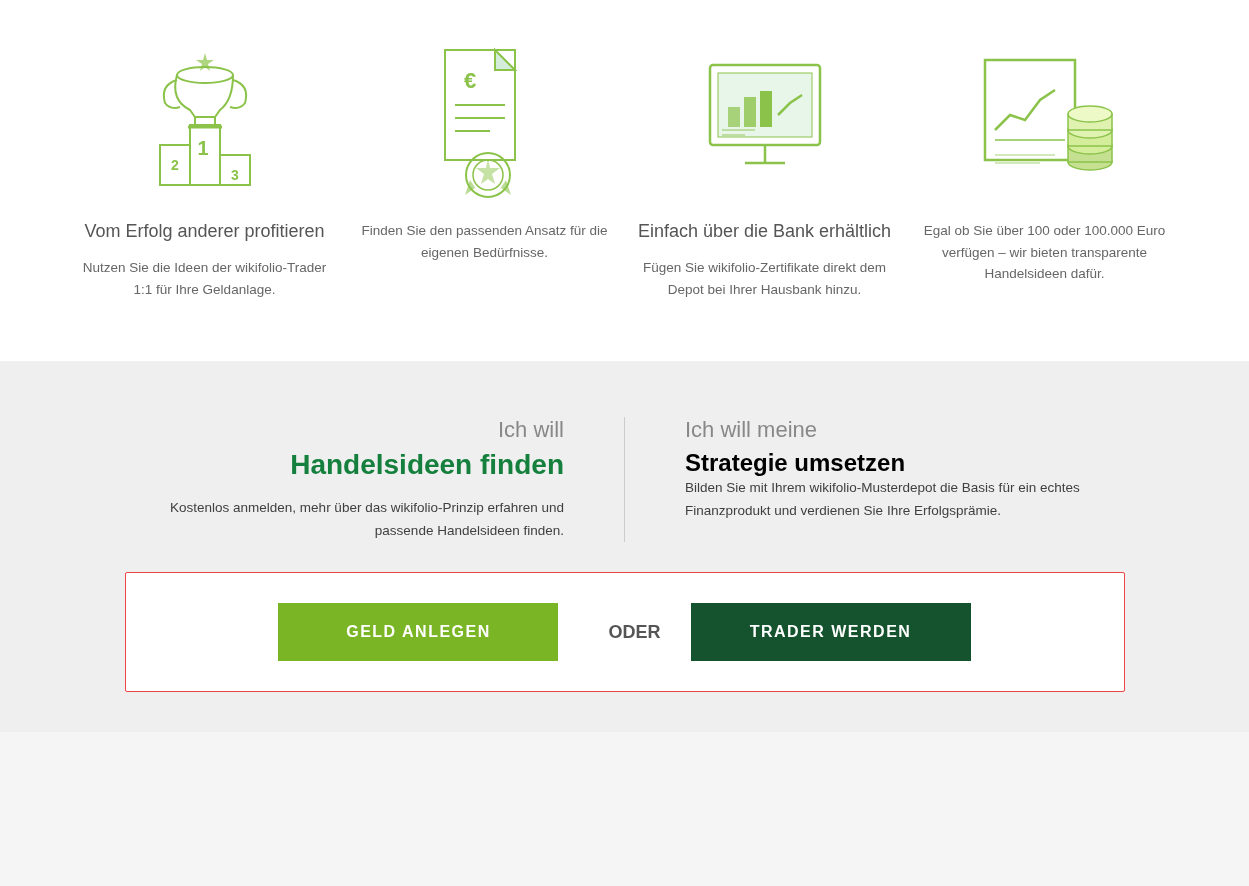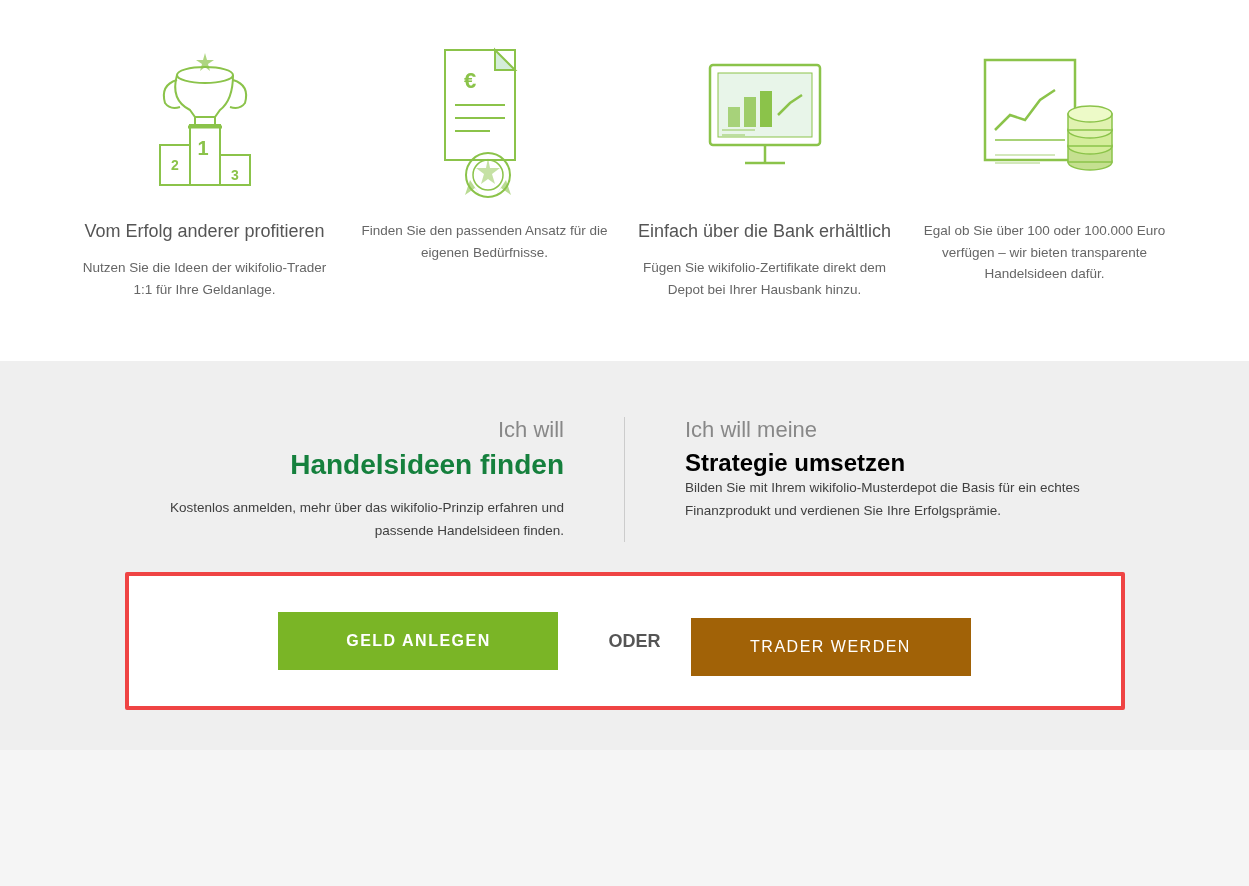--- a/index.html
+++ b/index.html
@@ -101,21 +101,21 @@
       line-height: 1.7;
     }
 
     .cta-buttons-wrapper {
       max-width: 1000px;
       margin: 30px auto 0;
     }
 
     .cta-buttons-box {
       background: #fff;
-      border: 4px solid #ef4444;
+      border: 1px solid #ef4444;
       border-radius: 2px;
       padding: 30px 40px;
       display: flex;
       align-items: center;
       justify-content: center;
       gap: 30px;
     }
 
     .btn-green {
       background: #7ab526;
@@ -124,31 +124,30 @@
       font-weight: bold;
       letter-spacing: 1.5px;
       padding: 20px 50px;
       border: none;
       cursor: pointer;
       text-transform: uppercase;
       min-width: 280px;
     }
 
     .btn-blue {
-      background: #a16207;
+      background: #14532d;
       color: #fff;
       font-size: 16px;
-      font-weight: normal;
+      font-weight: bold;
       letter-spacing: 1.5px;
       padding: 20px 50px;
       border: none;
       cursor: pointer;
       text-transform: uppercase;
       min-width: 280px;
-      margin-top: 12px;
     }
 
     .oder-text {
       font-size: 18px;
       color: #555;
       font-weight: bold;
       margin-left: 20px;
     }
 
     

